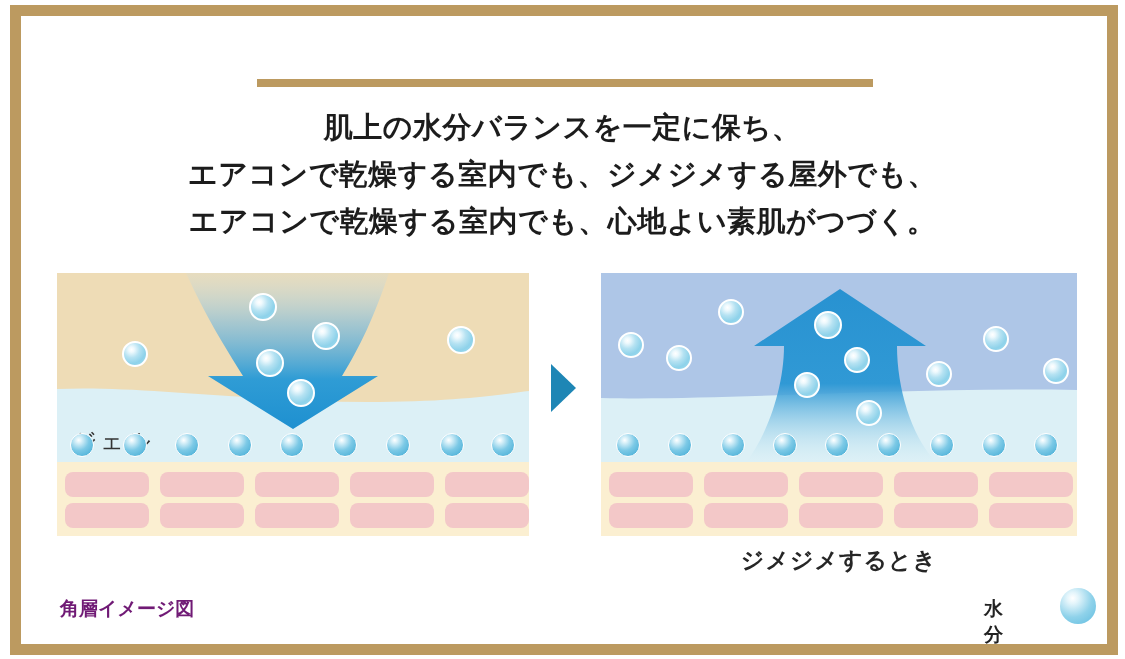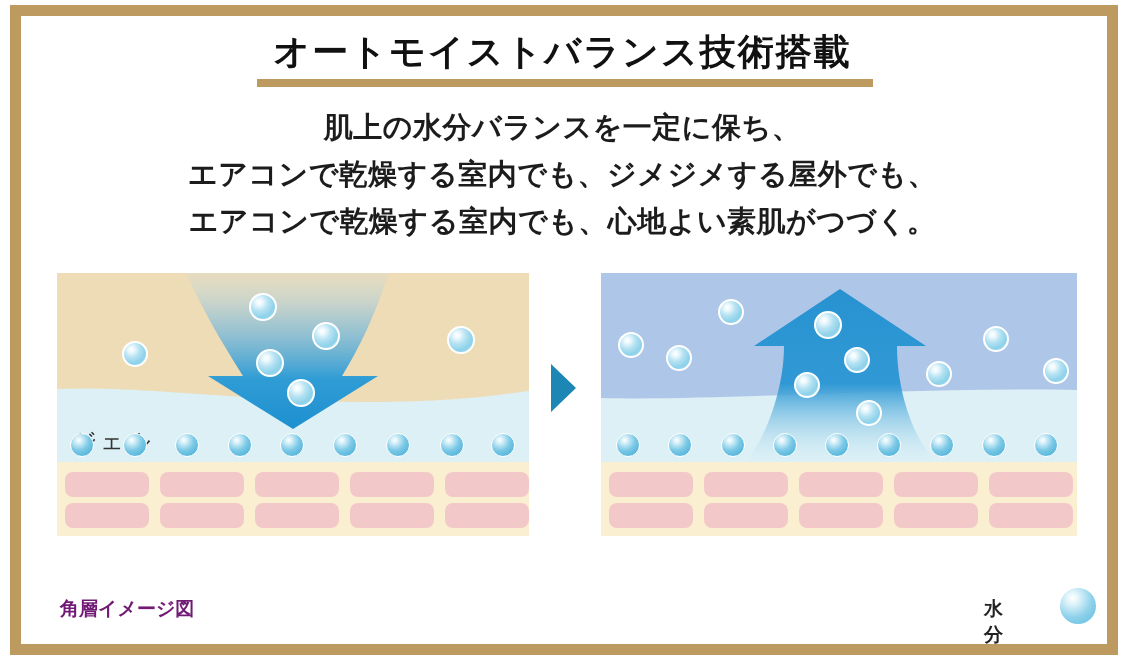--- a/index.html
+++ b/index.html
@@ -61,21 +61,20 @@
     background:radial-gradient(circle at 35% 28%, #ffffff 0%, #e4f5fb 16%, #8fd2ea 55%, #6fc3e3 85%, #86cde8 100%);
   }
 </style>
 </head>
 <body>
 
 <div id="canvas">
 
   <div class="frame"></div>
 
-  <div class="title">オートモイストバランス技術搭載</div>
   <div class="title-underline"></div>
 
   <div class="desc">
     <div>肌上の水分バランスを一定に保ち、</div>
     <div>エアコンで乾燥する室内でも、ジメジメする屋外でも、</div>
     <div>エアコンで乾燥する室内でも、心地よい素肌がつづく。</div>
   </div>
 
   <div class="panel" id="panel-dry">
     <svg width="472" height="263" viewBox="0 0 472 263">
@@ -161,20 +160,21 @@
       <div class="droplet gel" style="left: 67px; top: 160px; height: 24px; width: 24px;"></div>
       <div class="droplet gel" style="left: 120px; top: 160px; height: 24px; width: 24px;"></div>
       <div class="droplet gel" style="left: 172px; top: 160px; height: 24px; width: 24px;"></div>
       <div class="droplet gel" style="left: 224px; top: 160px; height: 24px; width: 24px;"></div>
       <div class="droplet gel" style="left: 276px; top: 160px; height: 24px; width: 24px;"></div>
       <div class="droplet gel" style="left: 329px; top: 160px; height: 24px; width: 24px;"></div>
       <div class="droplet gel" style="left: 381px; top: 160px; height: 24px; width: 24px;"></div>
       <div class="droplet gel" style="left: 433px; top: 160px; height: 24px; width: 24px;"></div>
     </div>
 
+  <div class="caption" id="caption-humid">ジメジメするとき</div>
 
   <div class="footer-note">角層イメージ図</div>
 
   <div class="legend">
     <span class="legend-label">水分</span>
     <span class="legend-droplet"></span>
   </div>
 
 </div>
 

